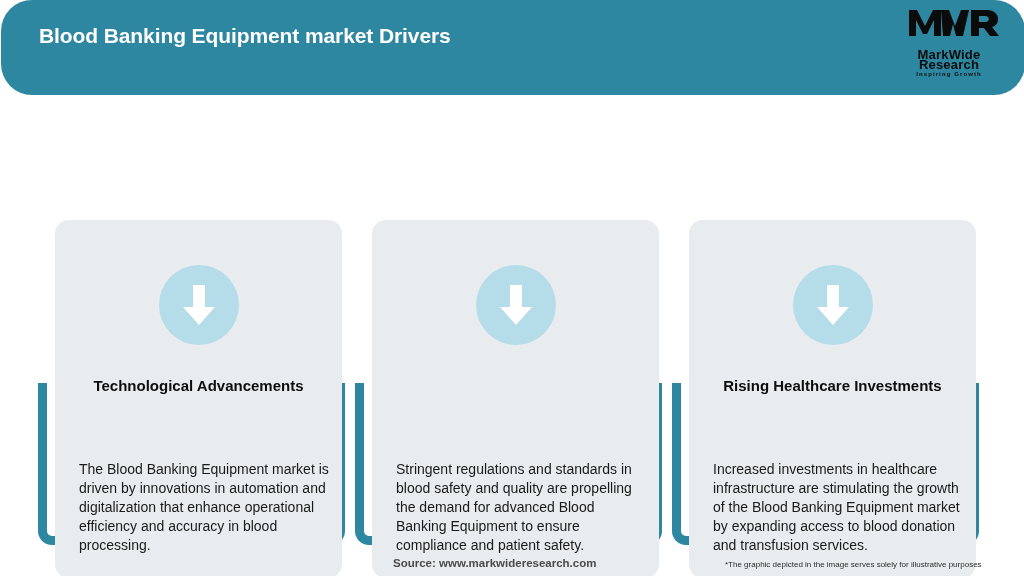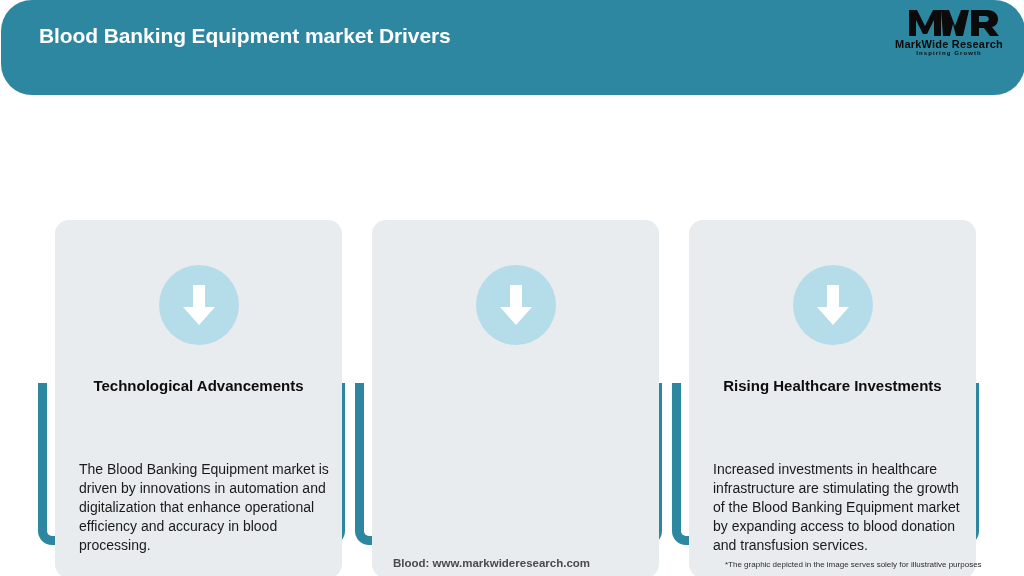--- a/index.html
+++ b/index.html
@@ -46,26 +46,26 @@
     height: 56px;
     text-align: center;
   }
   .logo-mark {
     display: block;
     width: 100%;
     height: 30px;
   }
   .logo-name {
     display: block;
-    font-size: 11px;
+    font-size: 13px;
     font-weight: bold;
     color: #0b0b0b;
     letter-spacing: 0.2px;
     line-height: 10px;
-    margin-top: 1px;
+    margin-top: 12px;
   }
   .logo-tagline {
     display: block;
     font-size: 6px;
     font-weight: bold;
     color: #0b0b0b;
     letter-spacing: 1.1px;
     line-height: 8px;
   }
 
@@ -208,32 +208,33 @@
   </div>
 
   <div class="card-slot slot-1">
     <div class="bracket"></div>
     <div class="card">
       <div class="icon-circle">
         <svg width="36" height="44" viewBox="0 0 36 44">
           <polygon fill="#ffffff" points="12,2 24,2 24,24 34,24 18,42 2,24 12,24"></polygon>
         </svg>
       </div>
+      <div class="card-body">Stringent regulations and standards in blood safety and quality are propelling the demand for advanced Blood Banking Equipment to ensure compliance and patient safety.</div>
     </div>
   </div>
 
   <div class="card-slot slot-2">
     <div class="bracket"></div>
     <div class="card">
       <div class="icon-circle">
         <svg width="36" height="44" viewBox="0 0 36 44">
           <polygon fill="#ffffff" points="12,2 24,2 24,24 34,24 18,42 2,24 12,24"></polygon>
         </svg>
       </div>
       <div class="card-title">Rising Healthcare Investments</div>
       <div class="card-body">Increased investments in healthcare infrastructure are stimulating the growth of the Blood Banking Equipment market by expanding access to blood donation and transfusion services.</div>
     </div>
   </div>
 
 </div>
 
-<div class="footer-source">Blood: www.markwideresearch.com</div>
+<div class="footer-source">Source: www.markwideresearch.com</div>
 <div class="footer-note">*The graphic depicted in the image serves solely for illustrative purposes</div>
 
 </body></html>

